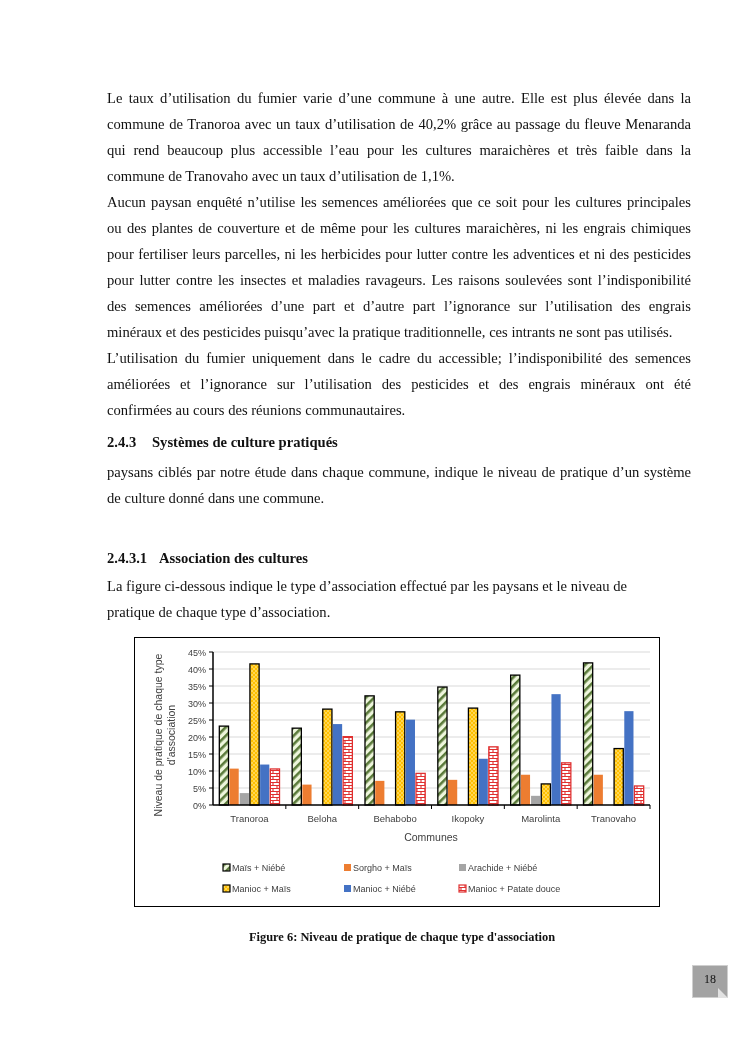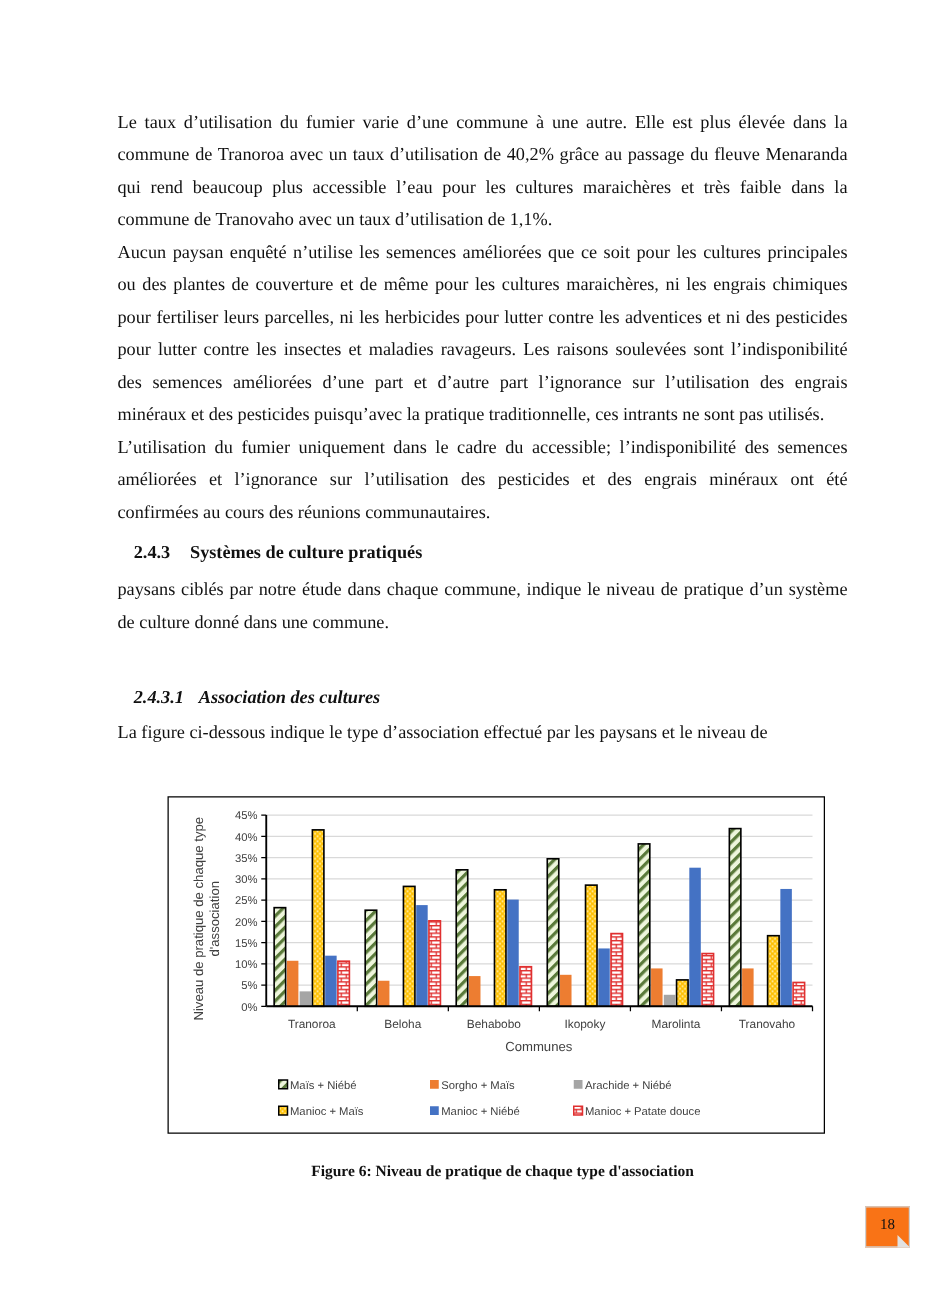--- a/index.html
+++ b/index.html
@@ -1,26 +1,26 @@
 <!DOCTYPE html>
 <html><head>
 <meta charset="utf-8">
 <style>
   html, body { margin: 0; padding: 0; background: #ffffff; }
   body { width: 745px; height: 1053px; position: relative; overflow: hidden; font-family: "Liberation Serif", serif; color: #111; }
-  .para { position: absolute; left: 94px; width: 584px; font-size: 14.6px; line-height: 26px; text-align: justify; }
+  .para { position: absolute; left: 107px; width: 584px; font-size: 14.6px; line-height: 26px; text-align: justify; }
   .line { display: block; height: 26px; white-space: nowrap; }
   .justify { text-align: justify; text-align-last: justify; white-space: normal; }
   .h3 { position: absolute; left: 107px; font-size: 14.6px; font-weight: bold; }
   .h3 .num { display: inline-block; width: 45px; }
-  .h4 { position: absolute; left: 107px; font-size: 14.6px; font-weight: bold; font-style: italic; }
+  .h4 { position: absolute; left: 107px; font-size: 14.6px; font-weight: bold; }
   .h4 .num { display: inline-block; width: 52px; }
   .chart-box { position: absolute; left: 134px; top: 637px; width: 526px; height: 270px; border: 1.3px solid #000; box-sizing: border-box; background: #fff; }
   .caption { position: absolute; left: 229px; top: 930px; font-size: 12.4px; font-weight: bold; margin-left: 20px; }
-  .page-num { position: absolute; left: 692px; top: 965px; width: 36px; height: 33px; border: 1px solid #cfcfcf; box-sizing: border-box; font-size: 12px; text-align: center; line-height: 26px; background: #f97316; }
+  .page-num { position: absolute; left: 692px; top: 965px; width: 36px; height: 33px; border: 1px solid #cfcfcf; box-sizing: border-box; font-size: 12px; text-align: center; line-height: 26px; background: #a3a3a3; }
   .page-num .curl { position: absolute; right: -1px; bottom: -1px; width: 0; height: 0; border-left: 10px solid #e2e2e2; border-top: 10px solid transparent; }
   svg text { font-family: "Liberation Sans", sans-serif; }
 </style>
 </head>
 <body>
 
 <div class="para" style="top:85px;">
   <span class="line justify">Le taux d’utilisation du fumier varie d’une commune à une autre. Elle est plus élevée dans la</span>
   <span class="line justify">commune de Tranoroa avec un taux d’utilisation de  40,2% grâce au passage du fleuve Menaranda</span>
   <span class="line justify">qui rend beaucoup plus accessible l’eau pour les cultures maraichères et très faible dans la</span>
@@ -50,20 +50,21 @@
   <span class="line justify">paysans ciblés par notre étude dans chaque commune, indique le niveau de pratique d’un système</span>
   <span class="line">de culture donné dans une commune.</span>
 </div>
 
 <div class="h4" style="top:550px;">
   <span class="num">2.4.3.1</span><span>Association des cultures</span>
 </div>
 
 <div class="para" style="top:573px;">
   <span class="line">La figure ci-dessous indique le type d’association effectué par les paysans et le niveau de</span>
+  <span class="line">pratique de chaque type d’association.</span>
 </div>
 
 <div class="chart-box">
   <svg id="chart-svg" width="524" height="268" viewBox="0 0 524 268" xmlns="http://www.w3.org/2000/svg">
     <defs>
       <pattern id="pat-stripes" patternUnits="userSpaceOnUse" width="6" height="6" patternTransform="rotate(45)">
         <rect width="6" height="6" fill="#eef6dc"></rect>
         <rect width="2.6" height="6" fill="#5a7a3a"></rect>
       </pattern>
       <pattern id="pat-dots" patternUnits="userSpaceOnUse" width="4" height="4">

